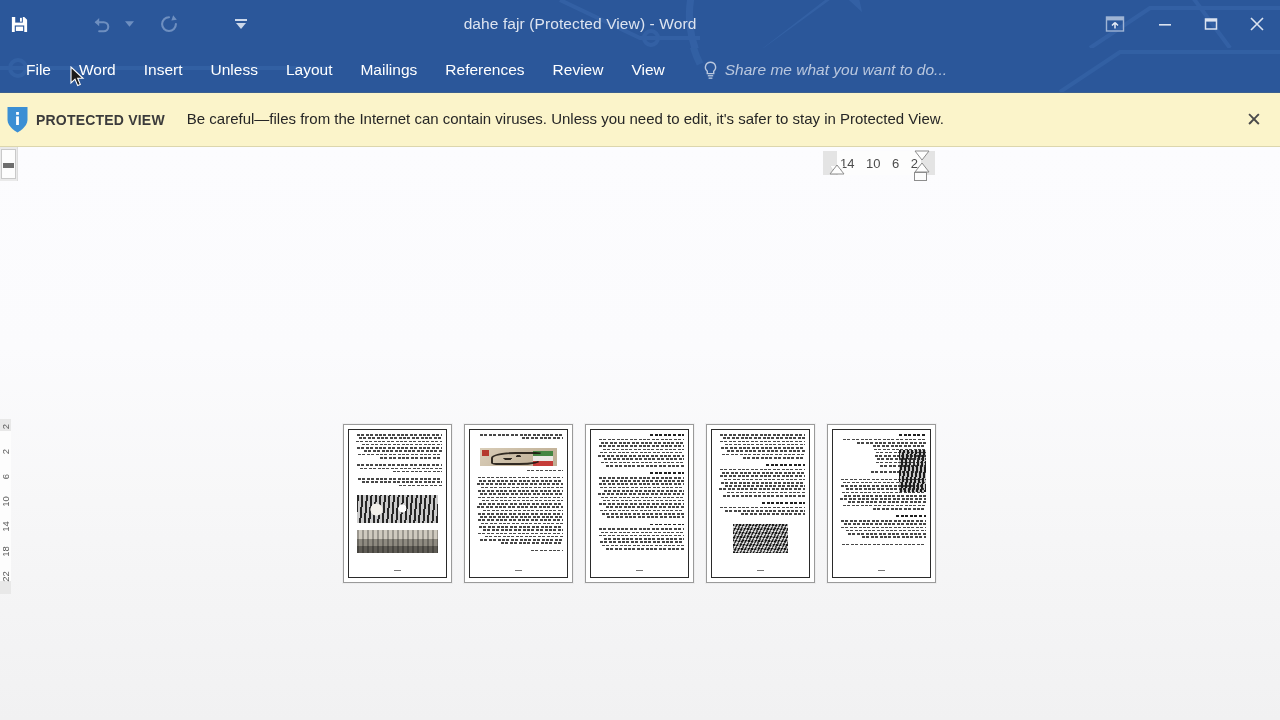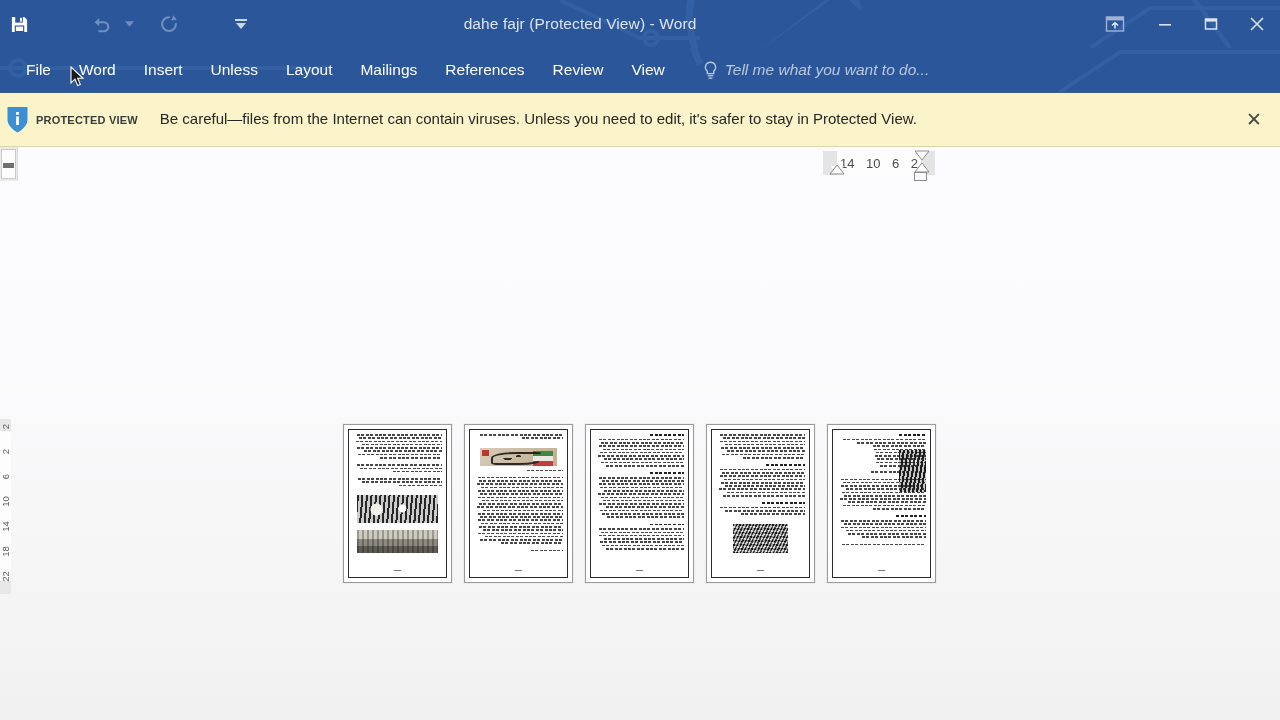--- a/index.html
+++ b/index.html
@@ -57,21 +57,21 @@
   
   .pvbar {
     position: absolute; left: 0; top: 92px; width: 1280px; height: 55px;
     background: #fbf4ca;
     border-top: 1px solid #3a5f8f;
     border-bottom: 1px solid #dcd6ad;
     display: flex; align-items: center;
   }
   .pv-shield { width: 34px; display: flex; justify-content: center; align-items: center; margin-left: 0px; }
   .pv-label {
-    font-size: 11px; font-weight: bold; color: #3b3b3b; letter-spacing: .2px;
+    font-size: 14px; font-weight: bold; color: #3b3b3b; letter-spacing: .2px;
     white-space: nowrap; margin-left: 2px;
   }
   .pv-msg {
     font-size: 15px; color: #262626; margin-left: 22px; line-height: 1.36;
     max-width: 860px;
   }
   .pv-enable {
     position: absolute; right: 64px; top: 50%; transform: translateY(-50%);
     background: #fdfdf6; border: 1px solid #a6a6a6; color: #262626;
     font-size: 15px; padding: 6px 16px; border-radius: 1px; white-space: nowrap;
@@ -336,21 +336,21 @@
       <div class="rt-item">Mailings</div>
       <div class="rt-item">References</div>
       <div class="rt-item">Review</div>
       <div class="rt-item">View</div>
       <div class="rt-tellme">
         <svg width="15" height="19" viewBox="0 0 15 19">
           <path d="M7.5 1.3 A5 5 0 0 0 4.3 10.2 L4.3 12.6 L10.7 12.6 L10.7 10.2 A5 5 0 0 0 7.5 1.3 Z" fill="none" stroke="#b9c7de" stroke-width="1.4"></path>
           <rect x="4.8" y="14.1" width="5.4" height="1.3" fill="#b9c7de"></rect>
           <rect x="5.6" y="16.5" width="3.8" height="1.3" fill="#b9c7de"></rect>
         </svg>
-        <span>Tell me what you want to do...</span>
+        <span>Share me what you want to do...</span>
       </div>
     </div>
   </div>
 
   <div class="pvbar">
     <div class="pv-shield">
       <svg width="23" height="29" viewBox="0 0 23 29">
         <path d="M1.5 2 L21.5 2 L21.5 15 C21.5 22 11.5 27.5 11.5 27.5 C11.5 27.5 1.5 22 1.5 15 Z" fill="#3b8fd4"></path>
         <rect x="10.1" y="7" width="2.8" height="2.8" fill="#ffffff"></rect>
         <rect x="10.1" y="11.4" width="2.8" height="8.6" fill="#ffffff"></rect>

